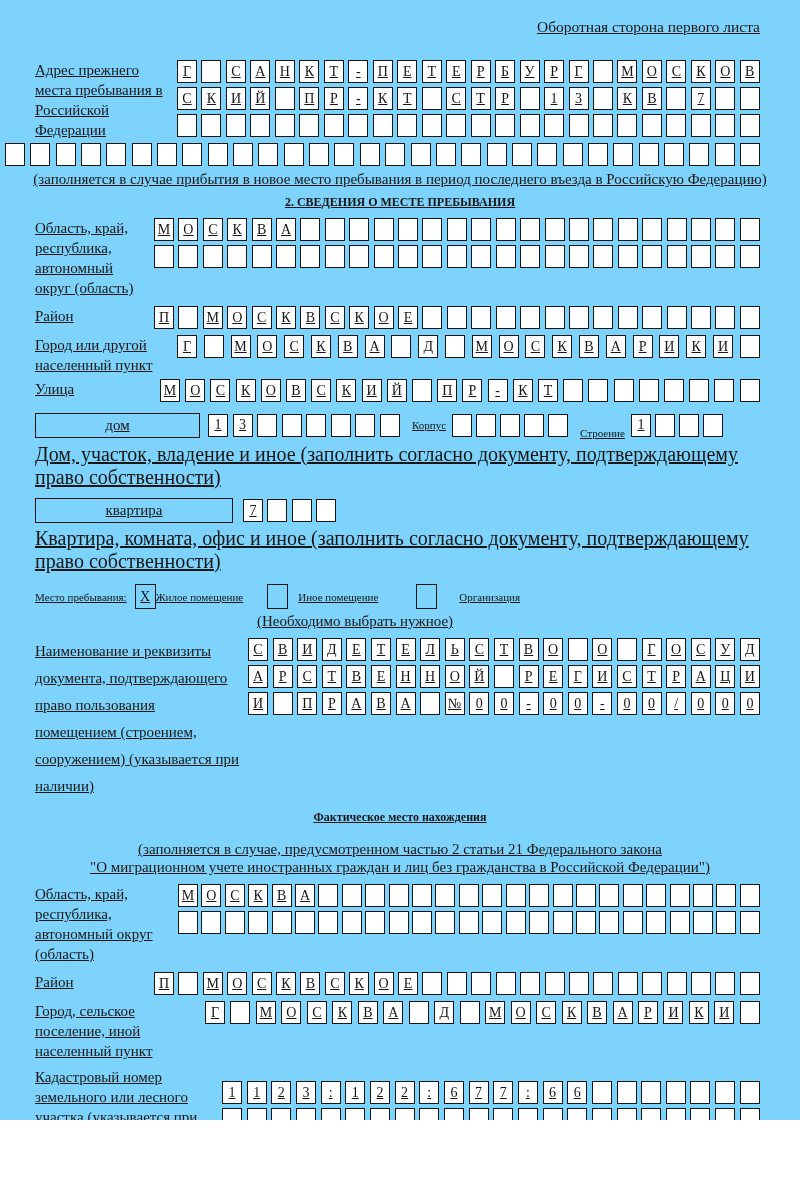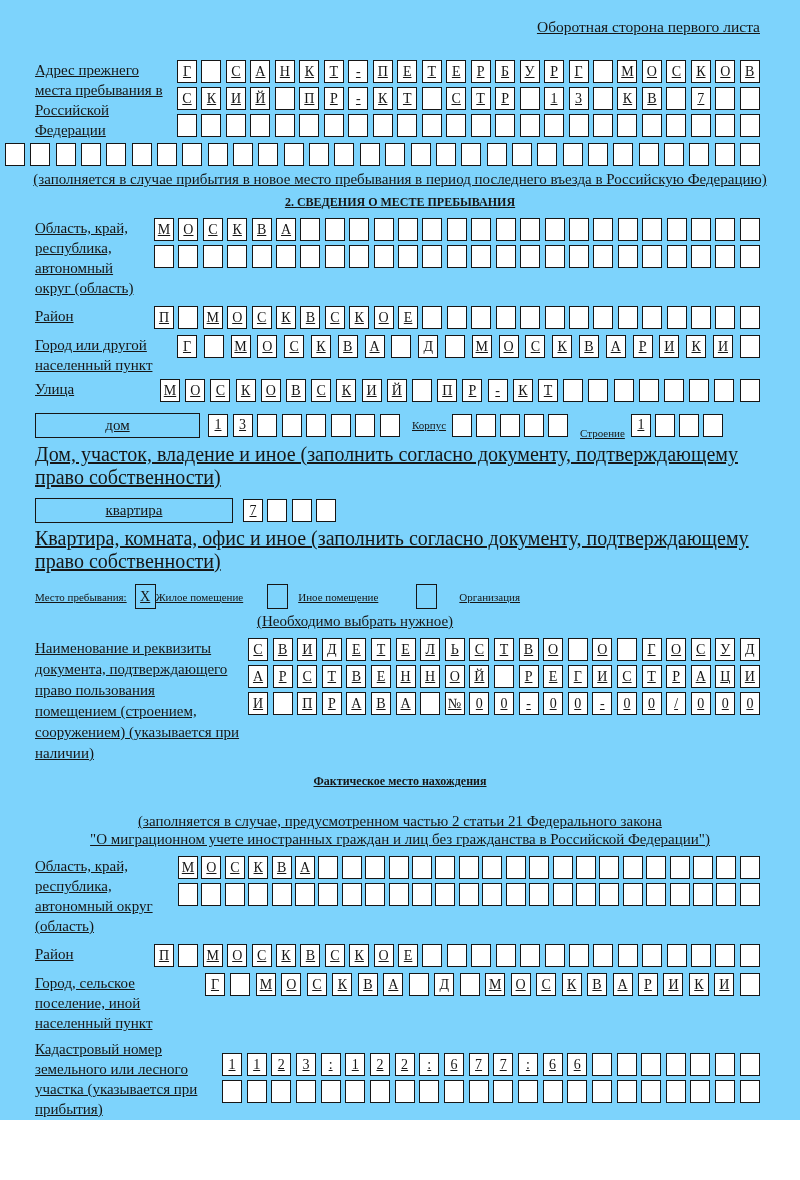--- a/index.html
+++ b/index.html
@@ -358,21 +358,21 @@
     <div class="chk" style="margin-left:8px;">X</div>
     <div class="inlbl" style="">Жилое помещение</div>
     <div class="chk" style="margin-left:24px;"></div>
     <div class="inlbl" style="margin-left:10px;">Иное помещение</div>
     <div class="chk" style="margin-left:38px;"></div>
     <div class="inlbl" style="margin-left:22px;">Организация</div>
   </div>
   <div class="cap" style="margin:4px 0 0 35px;width:640px;text-align:center;">(Необходимо выбрать нужное)</div>
 
   <div class="formrow mt8">
-    <div class="lbl" style="max-width:213px;line-height:21px;">Наименование и реквизиты документа, подтверждающего право пользования помещением (строением, сооружением) (указывается при наличии)</div>
+    <div class="lbl" style="max-width:213px;line-height:27px;">Наименование и реквизиты документа, подтверждающего право пользования помещением (строением, сооружением) (указывается при наличии)</div>
     <div class="rowstack">
       <div class="cellrow w512">
           <div class="cell">С</div>
           <div class="cell">В</div>
           <div class="cell">И</div>
           <div class="cell">Д</div>
           <div class="cell">Е</div>
           <div class="cell">Т</div>
           <div class="cell">Е</div>
           <div class="cell">Л</div>
@@ -433,21 +433,21 @@
           <div class="cell">0</div>
           <div class="cell">/</div>
           <div class="cell">0</div>
           <div class="cell">0</div>
           <div class="cell">0</div>
         </div>
     </div>
   </div>
 
   <div class="h2" style="margin-top:10px;">Фактическое место нахождения</div>
-  <div class="cap cap-center" style="margin-top:24px;">(заполняется в случае, предусмотренном частью 2 статьи 21 Федерального закона</div>
+  <div class="cap cap-center" style="margin-top:16px;">(заполняется в случае, предусмотренном частью 2 статьи 21 Федерального закона</div>
   <div class="cap cap-center" style="margin-top:1px;">"О миграционном учете иностранных граждан и лиц без гражданства в Российской Федерации")</div>
 
   <div class="formrow mt8">
     <div class="lbl" style="max-width:143px;">Область, край, республика, автономный округ (область)</div>
     <div class="rowstack">
       <div class="cellrow w582">
           <div class="cell">М</div>
           <div class="cell">О</div>
           <div class="cell">С</div>
           <div class="cell">К</div>

